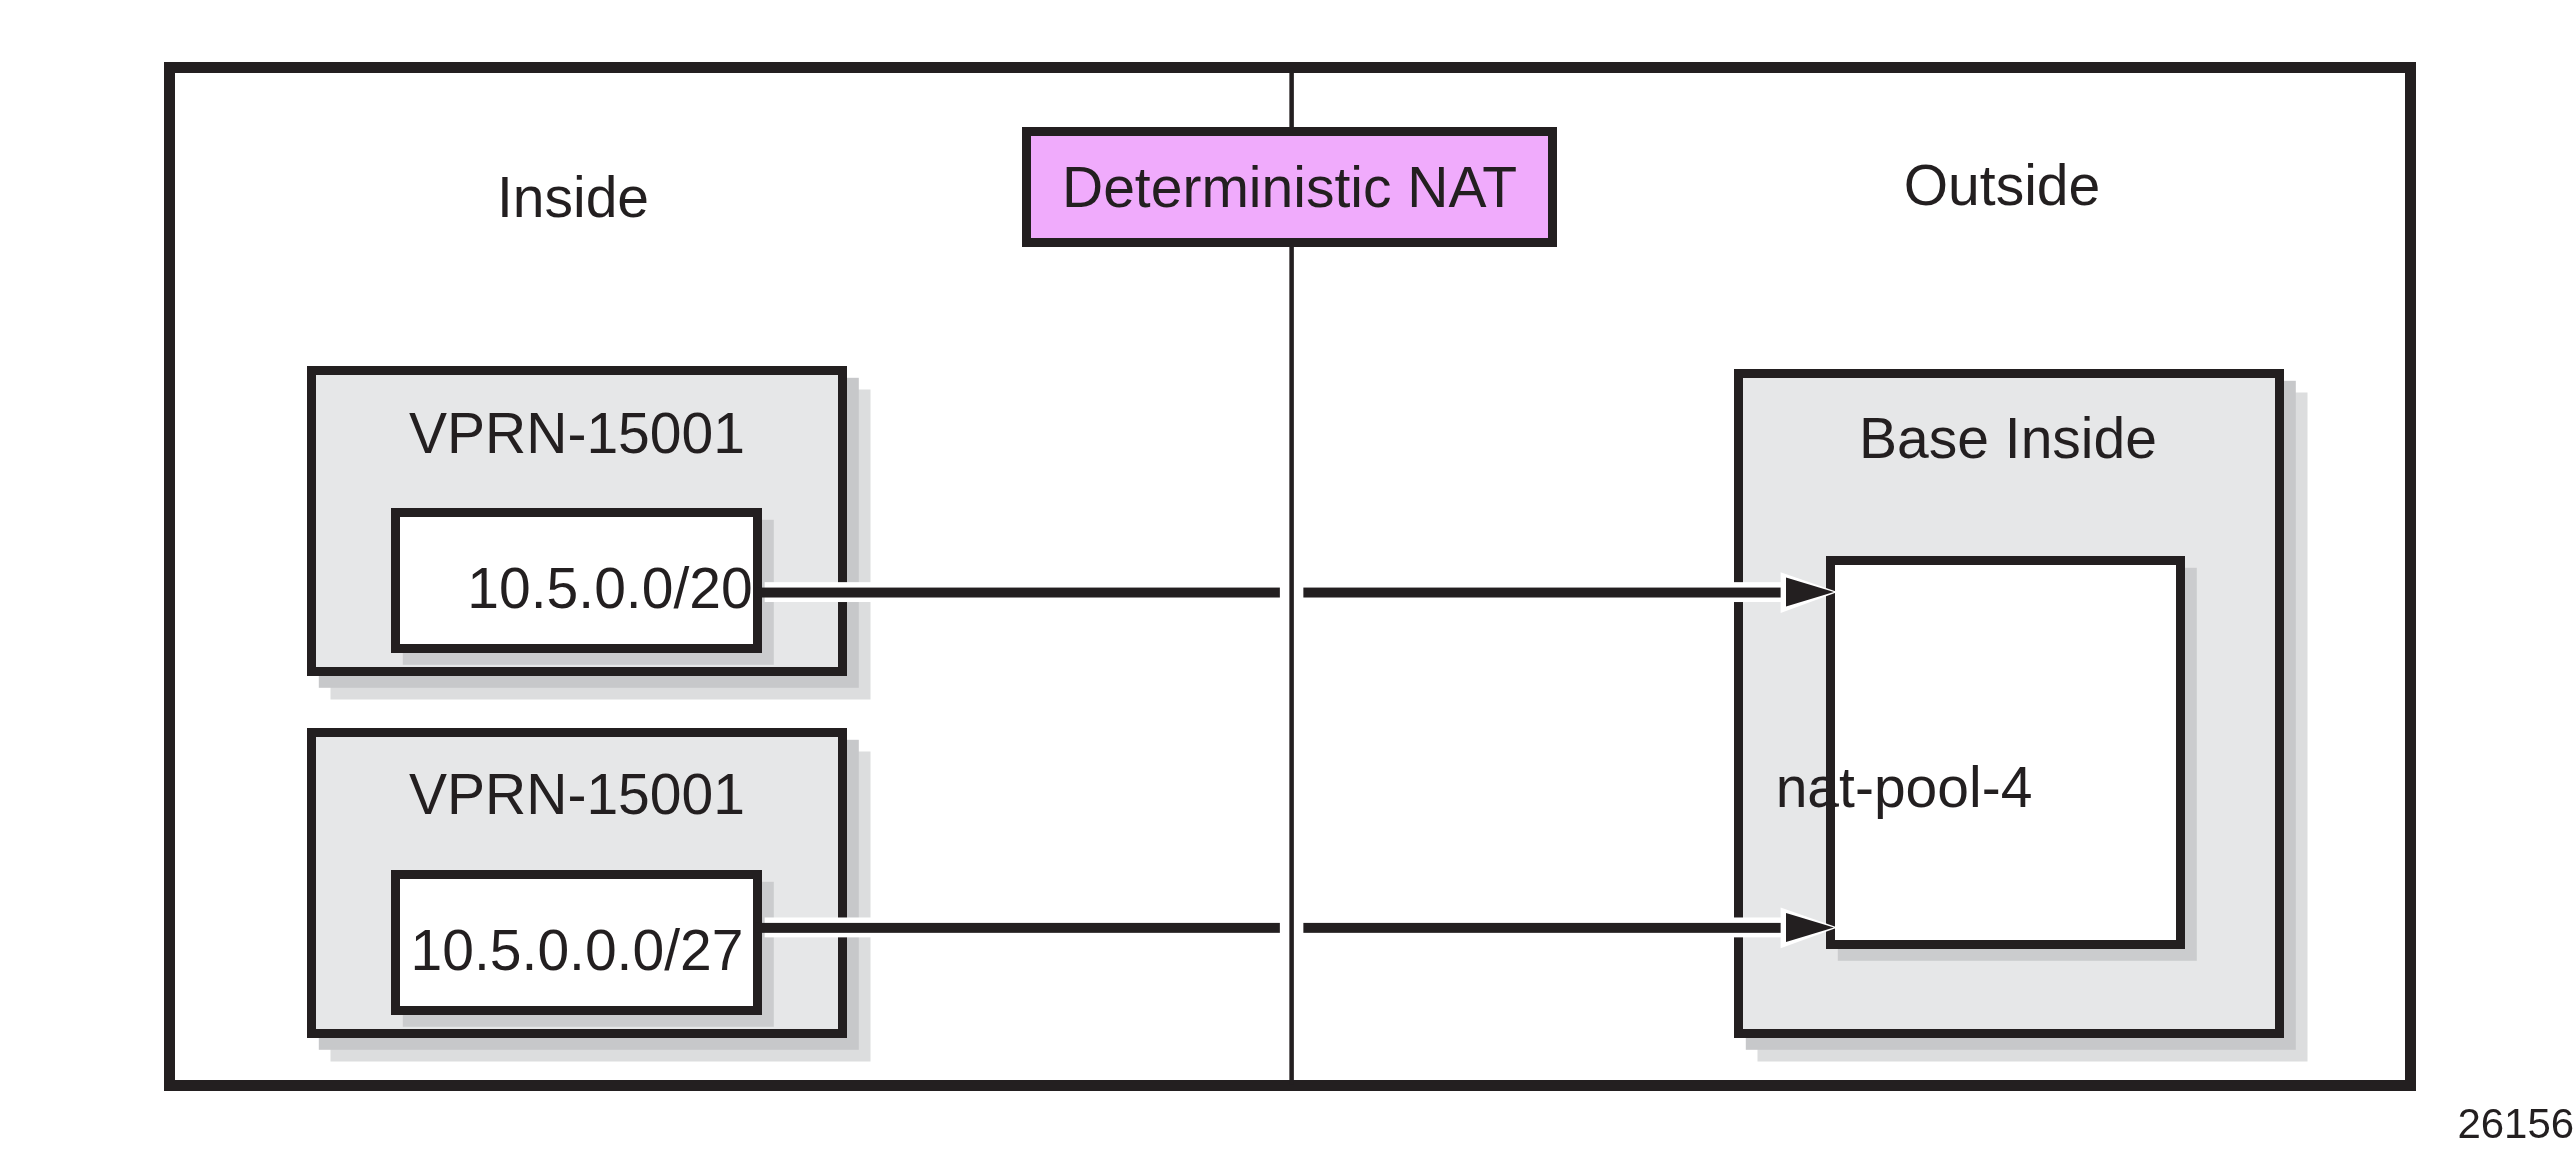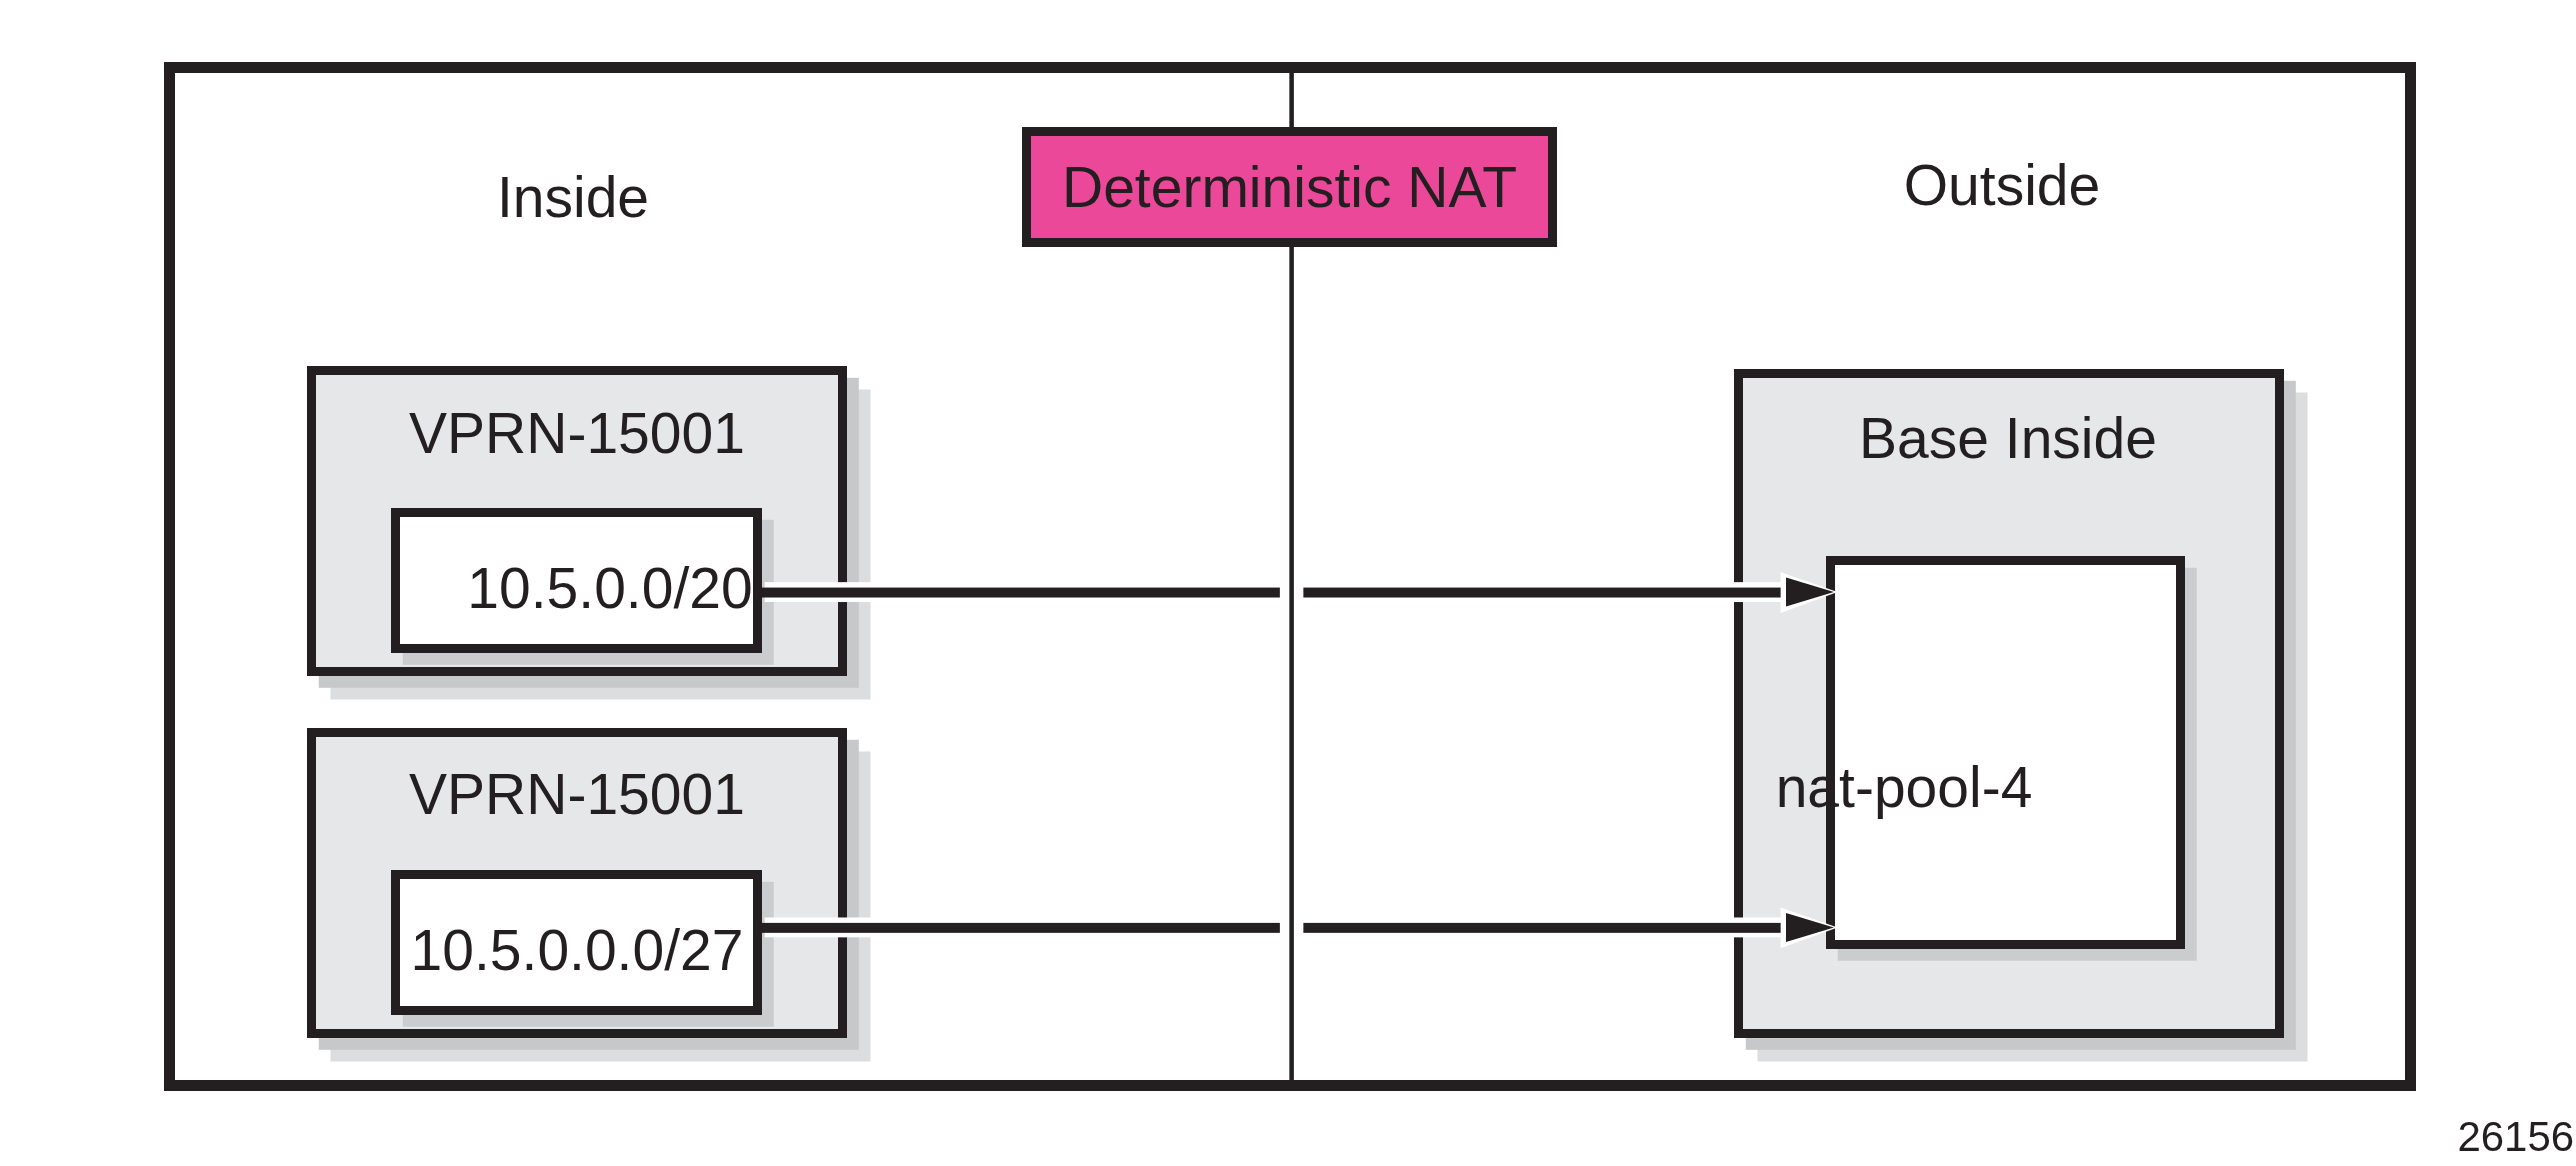--- a/index.html
+++ b/index.html
@@ -68,32 +68,32 @@
     left: 0; top: 0;
     width: 2576px; height: 1167px;
     z-index: 5;
     pointer-events: none;
   }
 
   
   .nat-title-box {
     left: 1022px; top: 127px;
     width: 535px; height: 120px;
-    background: #ec4899;
+    background: #f0abfc;
     border: 9px solid #231f20;
     z-index: 6;
     display: flex;
     align-items: center;
     justify-content: center;
     font-size: 57px;
     white-space: nowrap;
   }
 
   .figure-id {
-    right: 1.8px; bottom: 9px;
+    right: 1.8px; bottom: 22px;
     font-size: 42px;
     line-height: 1;
     z-index: 7;
   }
 </style>
 </head>
 <body>
 
 <div class="abs outer-border"></div>
 

